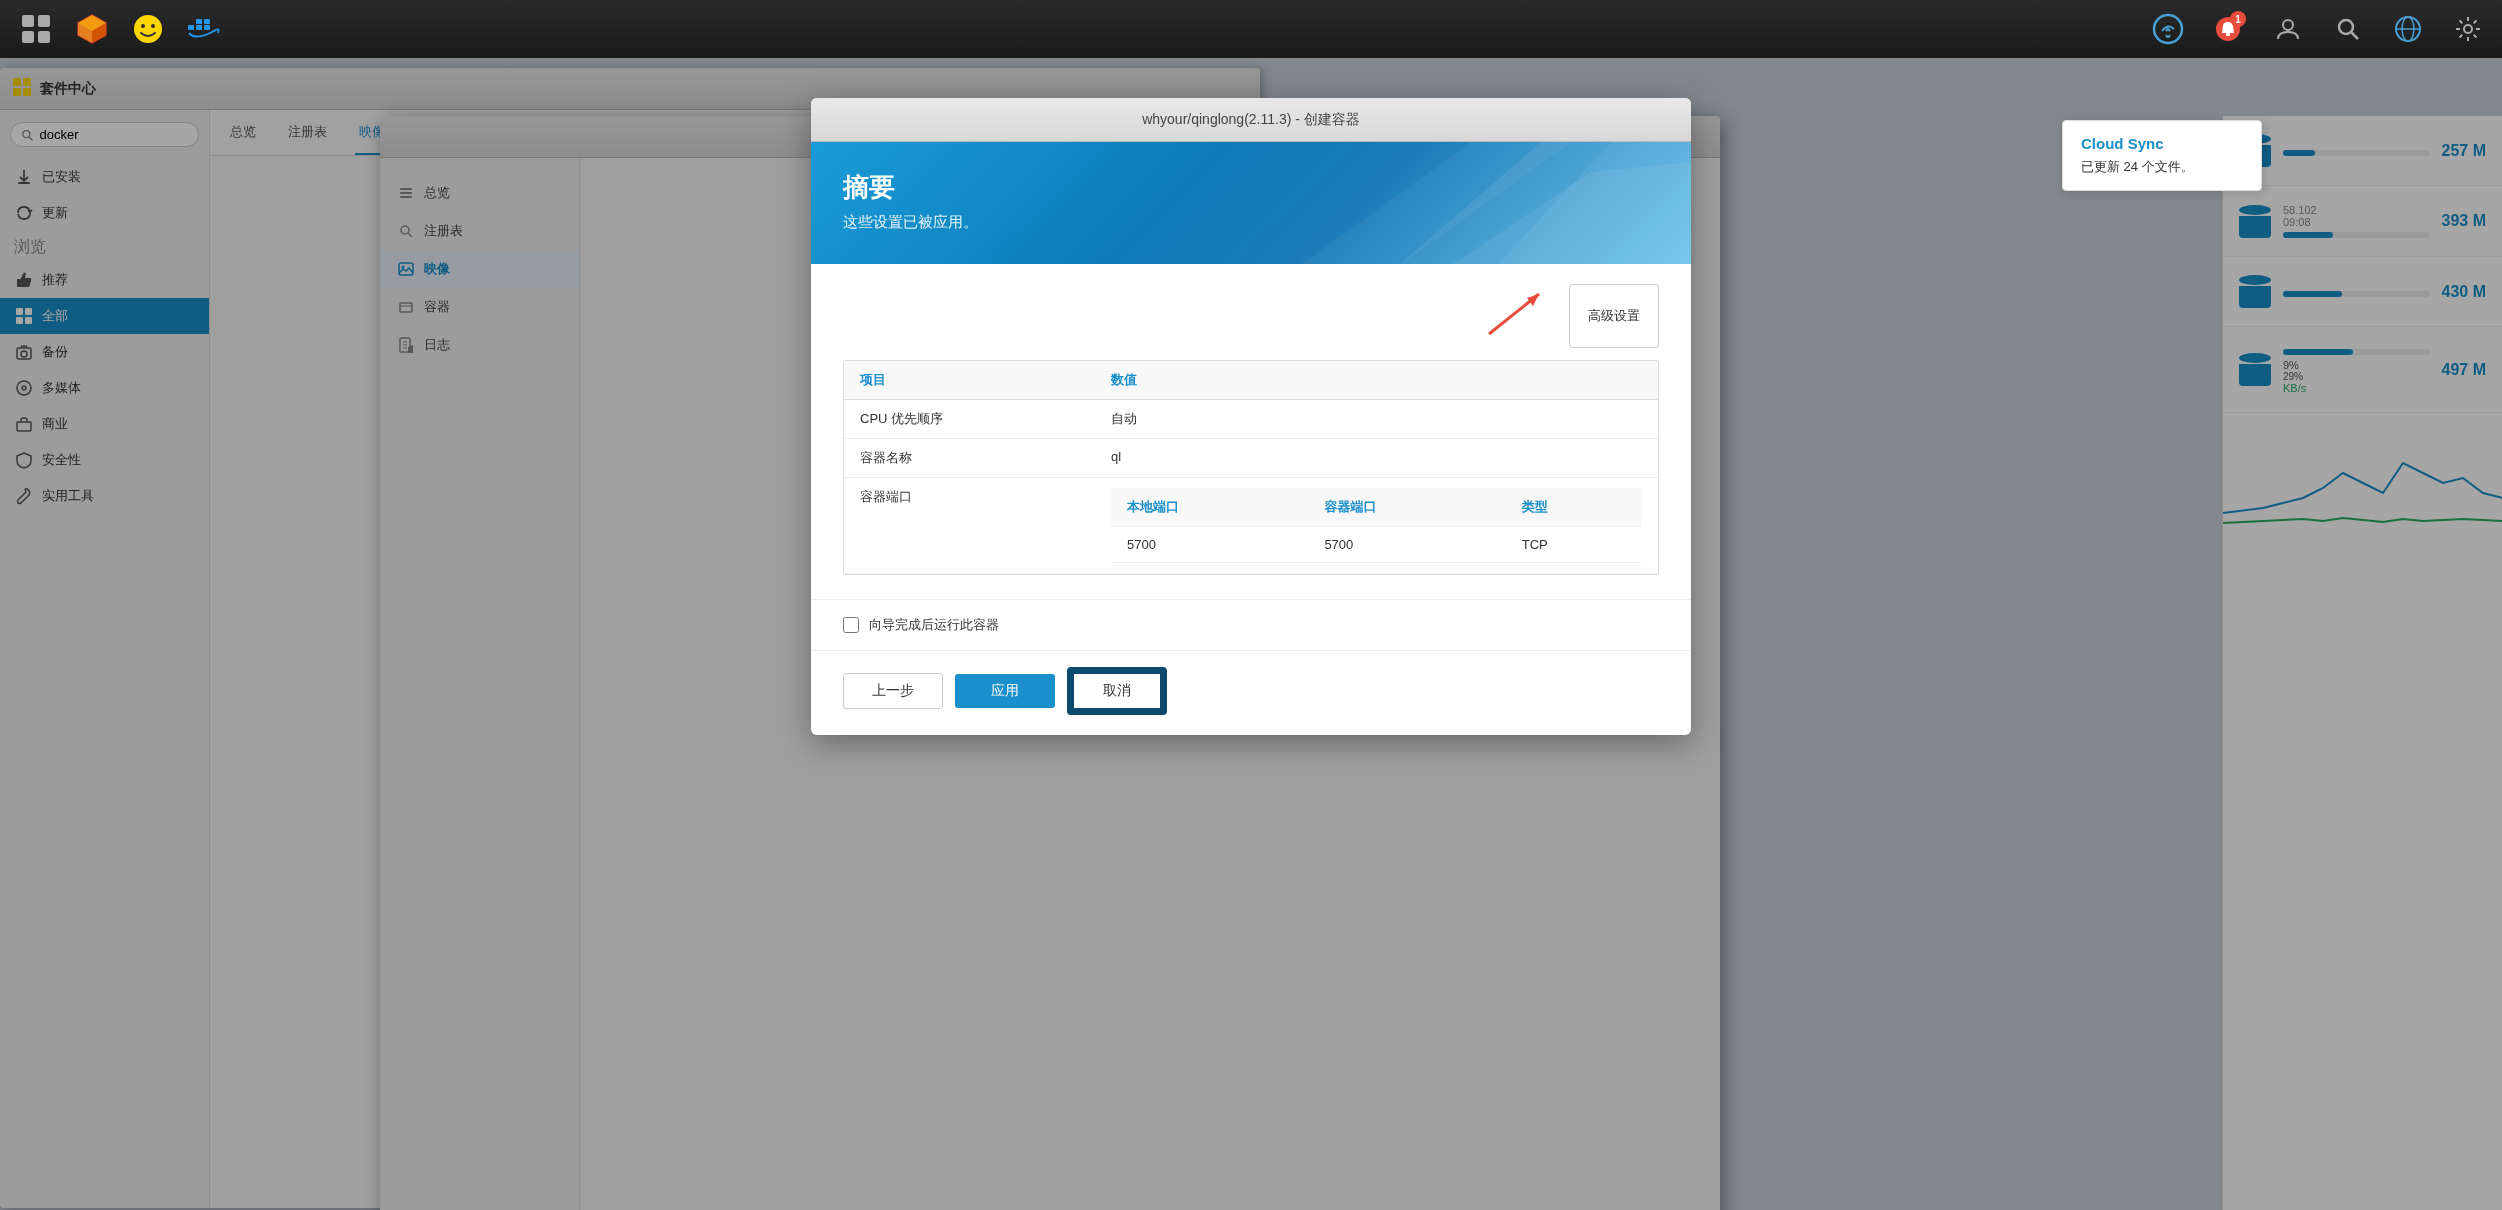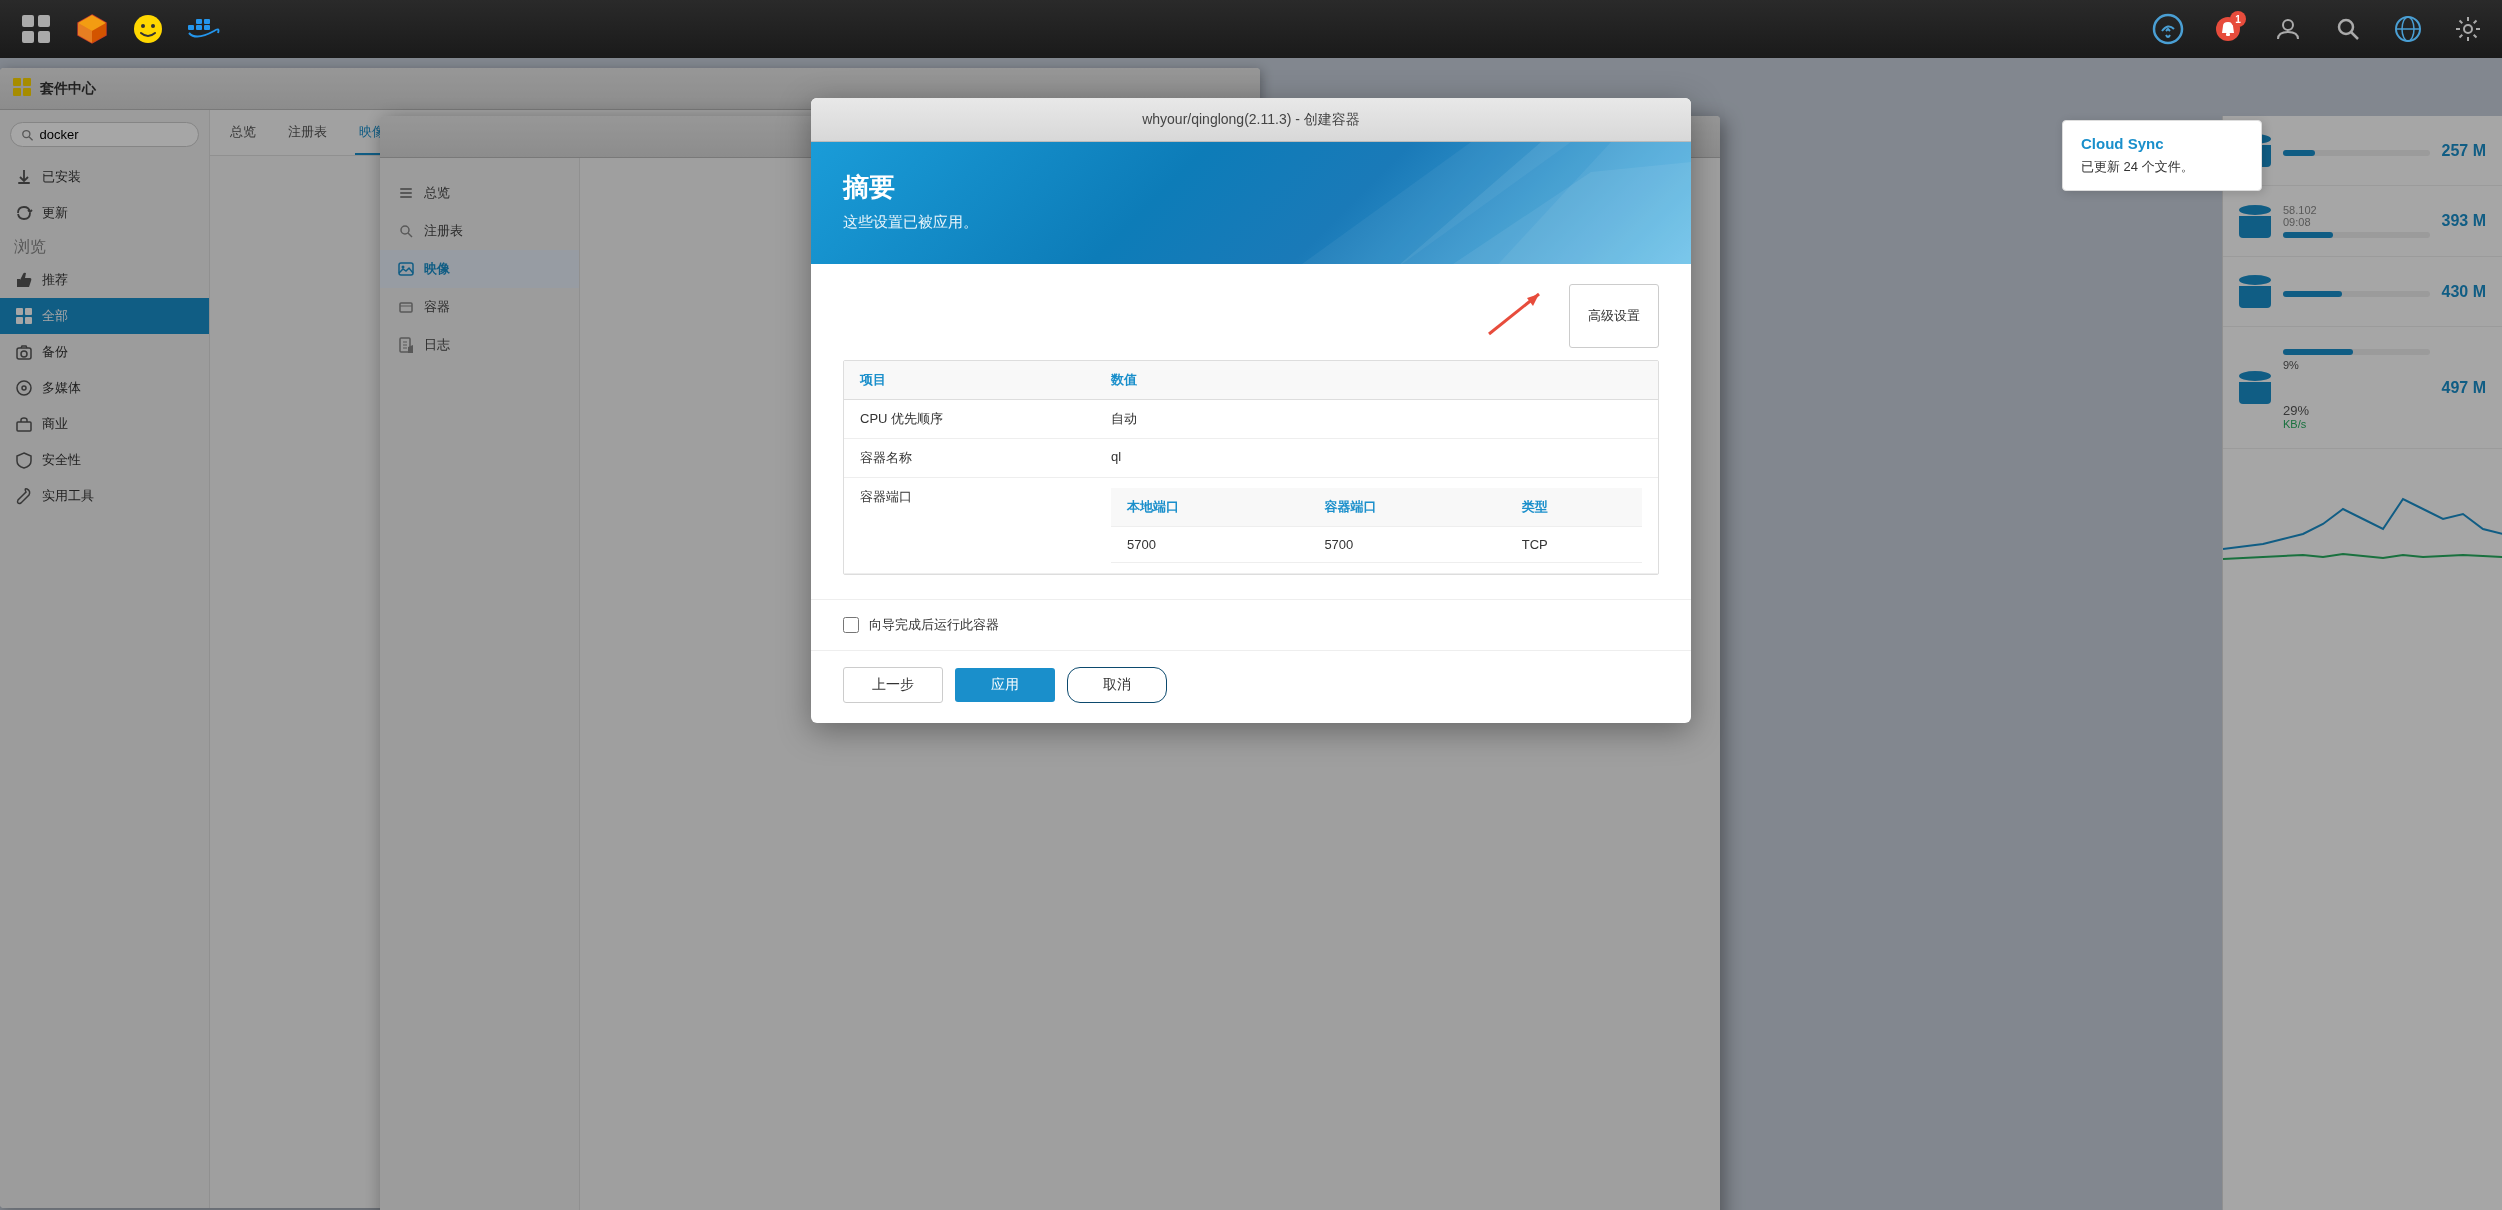--- a/index.html
+++ b/index.html
@@ -451,23 +451,23 @@
       color: white;
       border: none;
       border-radius: 3px;
       font-size: 14px;
       cursor: pointer;
       min-width: 100px;
     }
 
     .btn-cancel {
       padding: 8px 28px;
-      border: 1px solid #0c4a6e;
+      border: 7px solid #0c4a6e;
       background: white;
-      border-radius: 13px;
+      border-radius: 4px;
       font-size: 14px;
       cursor: pointer;
       color: #333;
       min-width: 100px;
     }
 
     
     .cloud-sync-tooltip {
       position: absolute;
       top: 62px;
@@ -790,21 +790,21 @@
     <div class="monitor-item">
       <div class="monitor-icon db-icon">
         <div class="disk"></div>
         <div class="cylinder"></div>
       </div>
       <div class="monitor-info">
         <div class="monitor-bar-wrap">
             <div class="monitor-bar" style="width:48%"></div>
           </div>
         <div style="font-size:11px;color:#555;margin-top:4px;">9%</div>
-        <div style="font-size:13px;color:#555;margin-top:32px;">29%</div>
+        <div style="font-size:10px;color:#555;">29%</div>
         <div style="font-size:11px;color:#27ae60;">KB/s</div>
       </div>
       <div class="monitor-size">497 M</div>
     </div>
 
     <div class="chart-area">
       <svg width="280" height="120" viewBox="0 0 280 120" fill="none">
 
         <polyline points="0,100 40,95 60,90 80,85 100,75 120,60 140,70 160,80 180,50 200,60 220,70 240,65 260,80 280,85" stroke="#1a8fcb" stroke-width="2" fill="none"></polyline>
 

